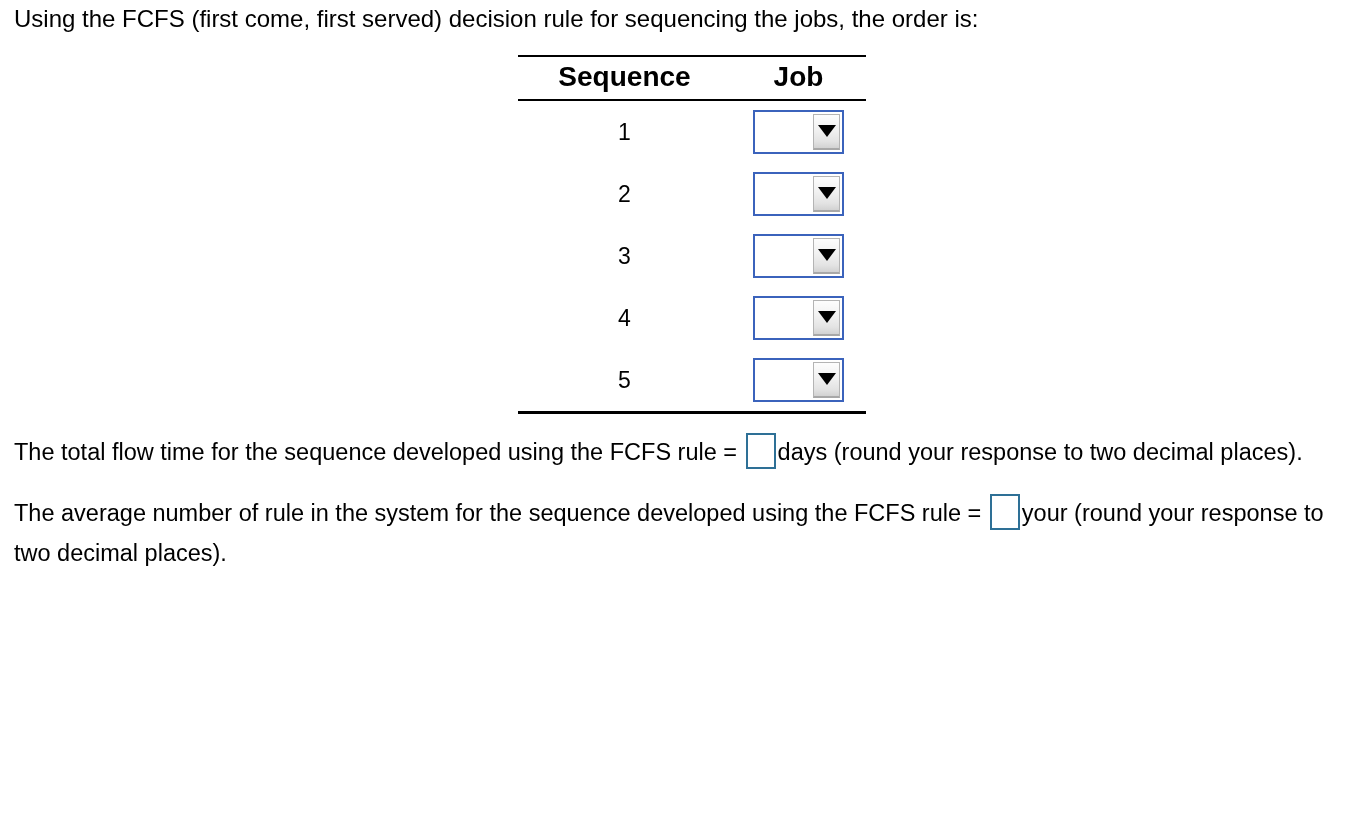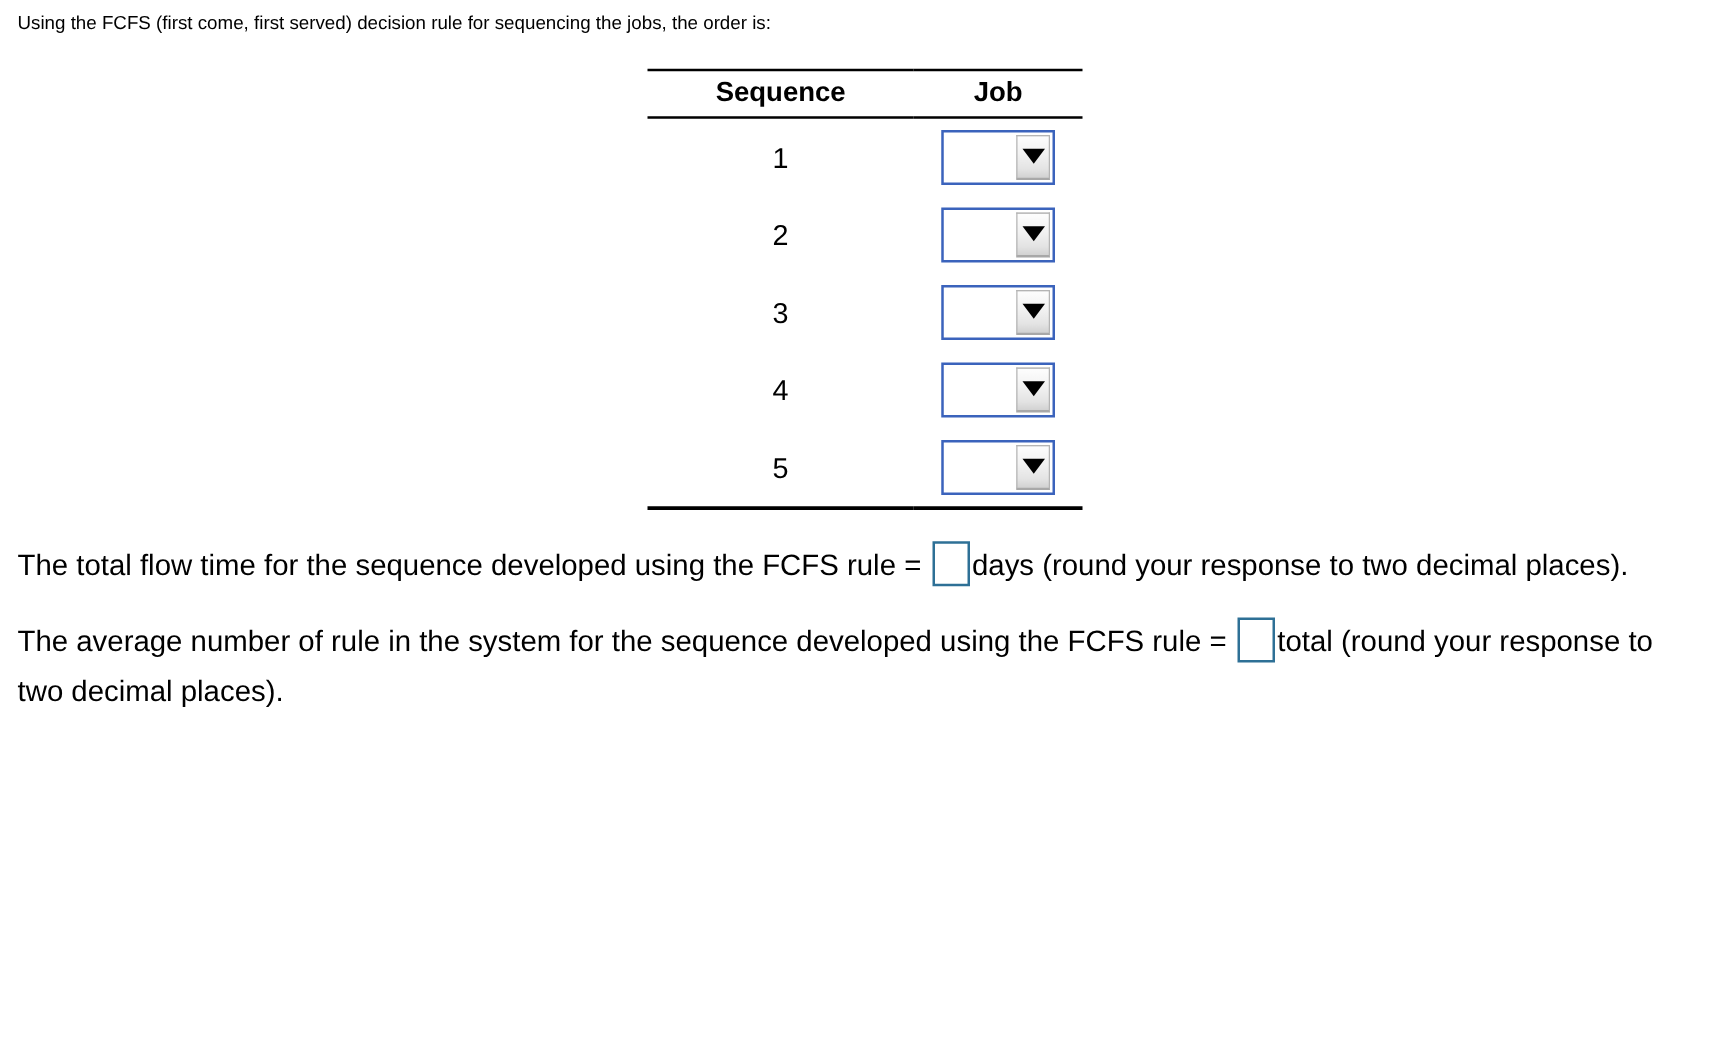--- a/index.html
+++ b/index.html
@@ -15,39 +15,39 @@
     -webkit-font-smoothing: none;
     position: relative;
     overflow: hidden;
   }
 
   
   .intro {
     position: absolute;
     left: 14px;
     top: 4px;
-    font-size: 15px;
+    font-size: 24px;
     line-height: 30px;
     white-space: nowrap;
   }
 
   
   .seq-table-wrap {
     position: absolute;
     left: 518px;
     top: 55px;
     width: 348px;
   }
   table.seq-table {
     border-collapse: collapse;
     width: 348px;
     table-layout: fixed;
   }
   table.seq-table thead th {
-    font-size: 22px;
+    font-size: 28px;
     font-weight: bold;
     padding: 4px 0 6px 0;
     text-align: center;
     border-top: 2.5px solid #000;
     border-bottom: 2.5px solid #000;
   }
   th.col-sequence { width: 213px; }
   th.col-job { width: 135px; margin-top: 21px; }
 
   table.seq-table tbody td {
@@ -203,18 +203,18 @@
 
   <div class="stmt">
     <span>The total flow time for the sequence developed using the FCFS rule =</span>
     <span class="ansbox"></span><span>days</span>
     <span class="ital">(round your response to two decimal places).</span>
   </div>
 
 
   <div class="stmt">
     <span>The average number of rule in the system for the sequence developed using the FCFS rule =</span>
-    <span class="ansbox"></span><span>total</span>
+    <span class="ansbox"></span><span>your</span>
     <span class="ital">(round your response to two decimal places).</span>
   </div>
 
 
 </div>
 
 </body></html>

